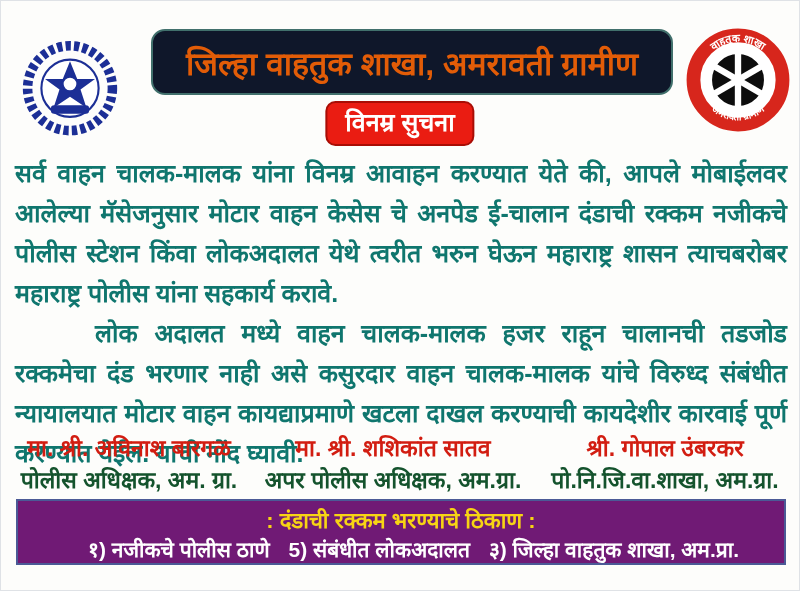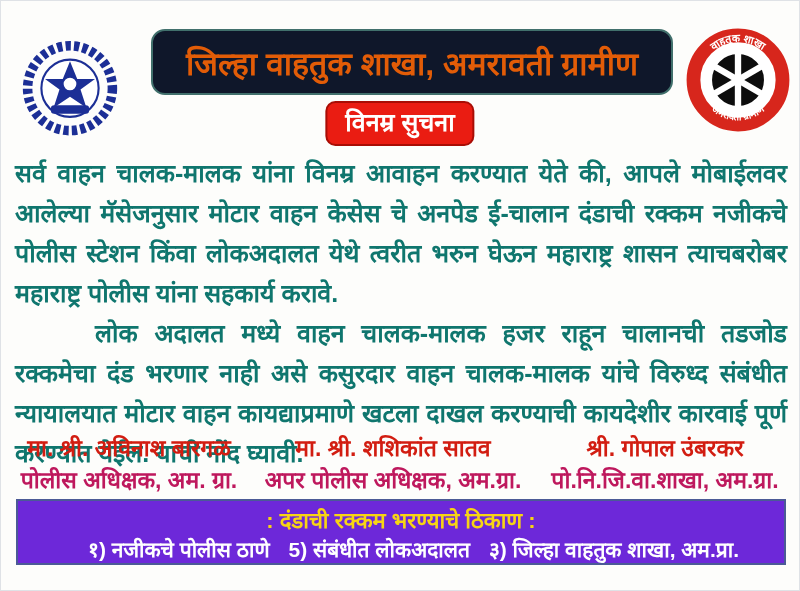--- a/index.html
+++ b/index.html
@@ -38,25 +38,25 @@
   
   .sign-row{
     position:absolute;left:0;top:430px;width:800px;
     display:flex;flex-direction:row;
   }
   .sign-col{display:flex;flex-direction:column;align-items:center;gap:0;}
   .sign-col.c1{flex:0 0 32%;}
   .sign-col.c2{flex:0 0 34%;}
   .sign-col.c3{flex:0 0 34%;text-align:right;}
   .sign-name{color:#d21d11;font-size:23px;font-weight:bold;white-space:nowrap;}
-  .sign-title{color:#be185d;font-size:23px;font-weight:bold;white-space:nowrap;}
+  .sign-title{color:#14532d;font-size:23px;font-weight:bold;white-space:nowrap;}
   
   .footer-banner{
     position:absolute;left:15px;top:498px;width:766px;height:62px;
-    background:#6d28d9;border:2px solid #4b5a96;
+    background:#701a75;border:2px solid #4b5a96;
     display:flex;flex-direction:column;
   }
   .footer-heading{
     text-align:center;color:#f7d414;font-size:22px;font-weight:bold;
     margin-top:3px;white-space:nowrap;
   }
   .footer-items{
     display:flex;justify-content:space-between;
     padding:1px 45px 0 70px;
     color:#ffffff;font-size:21px;font-weight:bold;

